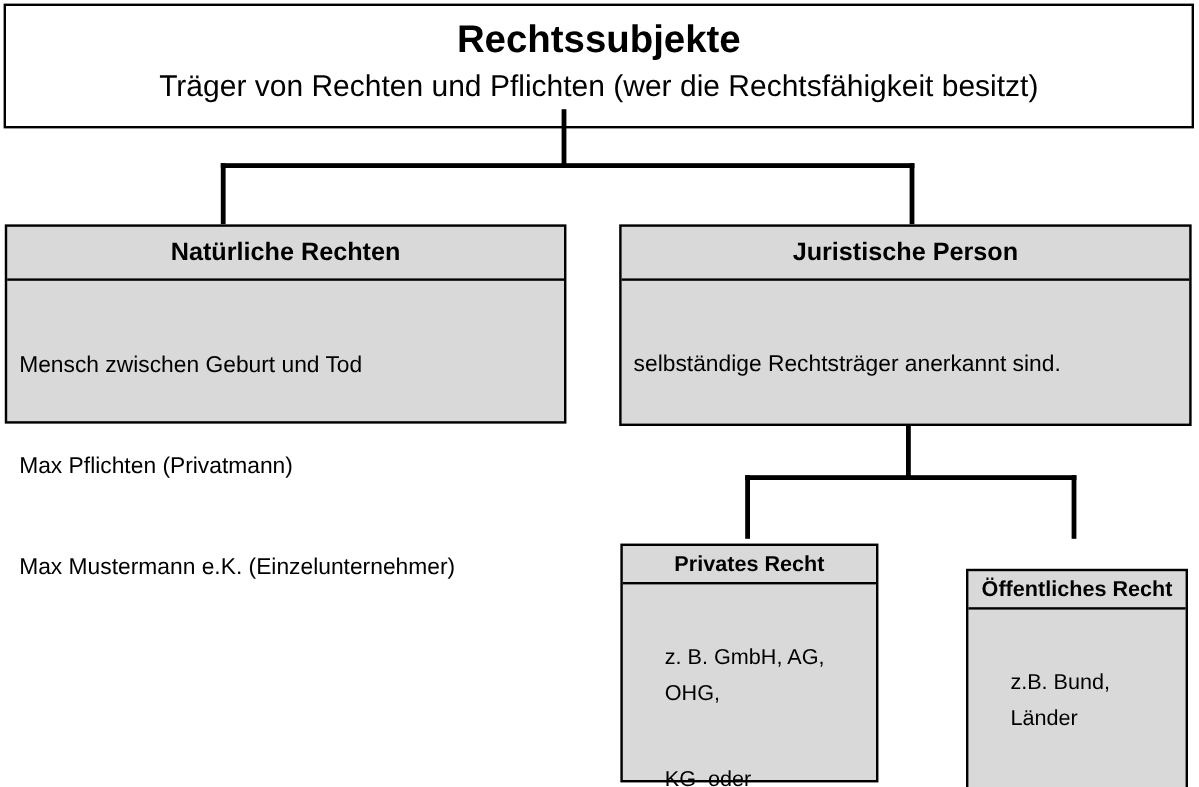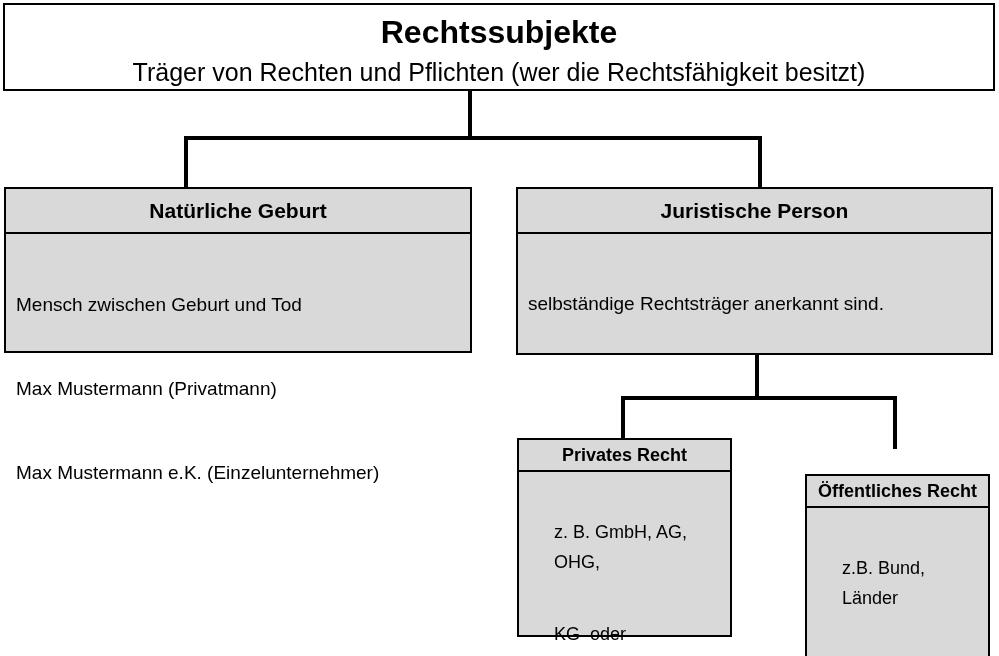--- a/index.html
+++ b/index.html
@@ -74,52 +74,52 @@
   .conn{
     position:absolute;
     background:var(--connector);
   }
 </style>
 </head>
 <body>
 
 <div class="canvas">
 
-  <div class="node root" style="left:3px;top:3px;width:992px;height:88px;">
+  <div class="node root" style="left:3px;top:3px;width:992px;height:104px;">
     <div class="root-title">Rechtssubjekte</div>
     <div class="root-subtitle">Träger von Rechten und Pflichten (wer die Rechtsfähigkeit besitzt)</div>
   </div>
 
   <div class="conn" style="left:468px;top:91px;width:4px;height:49px;"></div>
   <div class="conn" style="left:184px;top:136px;width:578px;height:4px;"></div>
   <div class="conn" style="left:184px;top:136px;width:4px;height:51px;"></div>
   <div class="conn" style="left:758px;top:136px;width:4px;height:51px;"></div>
 
   <div class="node" style="left:4px;top:187px;width:468px;height:166px;">
-    <div class="hdr big">Natürliche Geburt</div>
+    <div class="hdr big">Natürliche Rechten</div>
     <div class="bd big">
       <div class="ln">Mensch zwischen Geburt und Tod</div>
-      <div class="ln">Max Mustermann (Privatmann)</div>
+      <div class="ln">Max Pflichten (Privatmann)</div>
       <div class="ln">Max Mustermann e.K. (Einzelunternehmer)</div>
     </div>
   </div>
 
   <div class="node" style="left:516px;top:187px;width:477px;height:168px;">
     <div class="hdr big">Juristische Person</div>
     <div class="bd big legal">
       <div class="ln">selbständige Rechtsträger anerkannt sind.</div>
     </div>
   </div>
 
   <div class="conn" style="left:755px;top:355px;width:4px;height:44px;"></div>
   <div class="conn" style="left:621px;top:396px;width:276px;height:4px;"></div>
   <div class="conn" style="left:621px;top:396px;width:4px;height:53px;"></div>
   <div class="conn" style="left:893px;top:396px;width:4px;height:53px;"></div>
 
-  <div class="node" style="left:517px;top:438px;width:215px;height:199px;">
+  <div class="node" style="left:517px;top:453px;width:215px;height:199px;">
     <div class="hdr small">Privates Recht</div>
     <div class="bd small">
       <div class="ln">z. B. GmbH, AG, OHG,</div>
       <div class="ln">KG  oder</div>
       
       
     </div>
   </div>
 
   <div class="node" style="left:805px;top:474px;width:185px;height:199px;">

